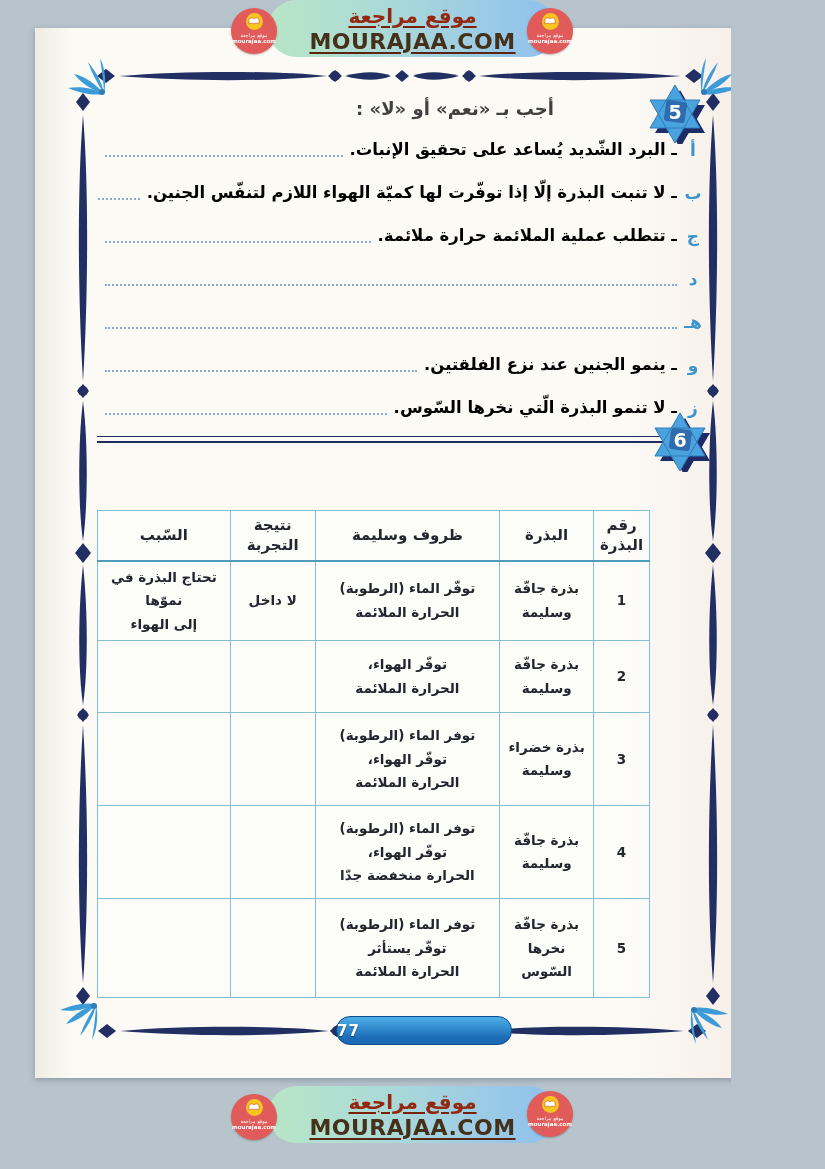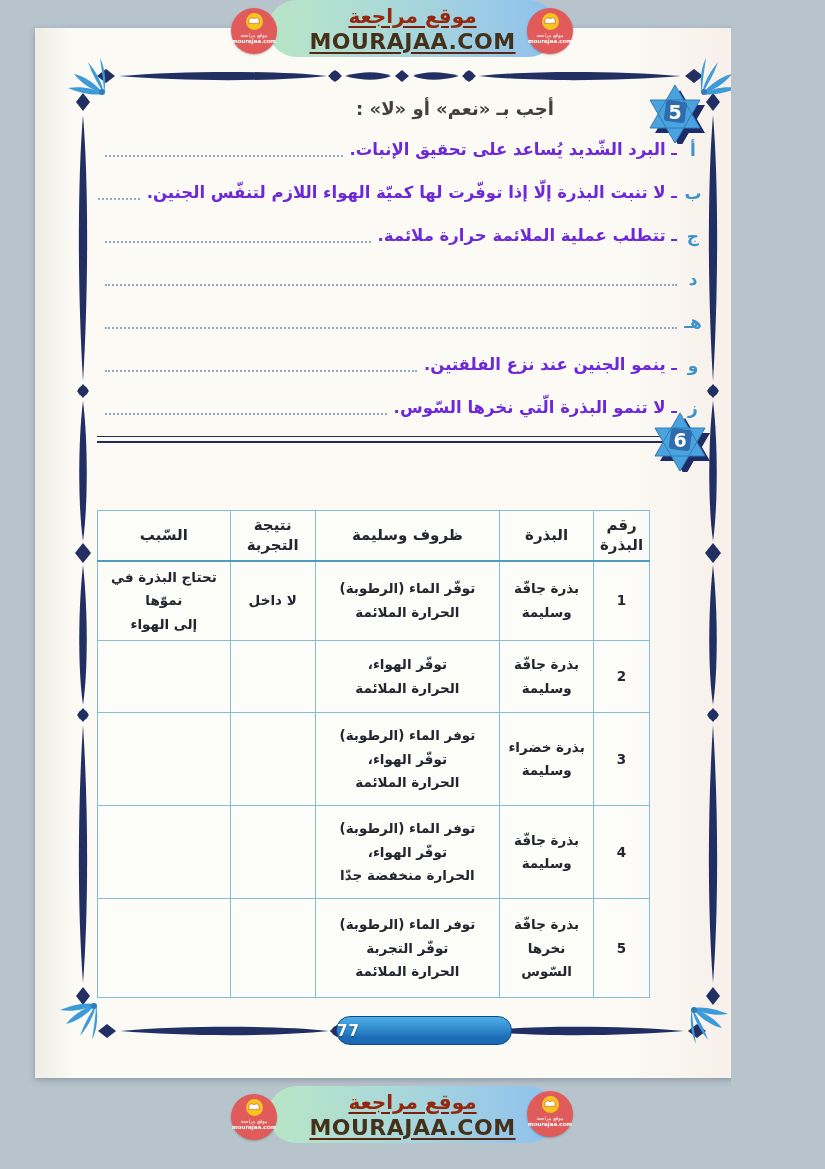--- a/index.html
+++ b/index.html
@@ -26,21 +26,21 @@
                  display:flex;align-items:center;justify-content:center;}
   .badge .t1{font-size:5px;color:#ffffff;margin-top:3px;line-height:1;}
   .badge .t2{font-size:5.5px;color:#ffffff;font-weight:700;line-height:1.4;}
   
   .star{position:absolute;width:60px;height:60px;z-index:4;}
   .star text{font:700 19px "DejaVu Sans",sans-serif;fill:#ffffff;}
   .q-title{position:absolute;direction:rtl;font-size:18px;font-weight:700;color:#404040;white-space:nowrap;}
   .q5-items{position:absolute;left:105px;top:133px;width:597px;direction:rtl;}
   .q5-item{display:flex;align-items:flex-end;height:30px;margin-bottom:13px;gap:7px;}
   .q5-letter{color:#3d94cc;font-weight:700;font-size:17px;min-width:18px;text-align:center;line-height:1.4;}
-  .q5-text{color:#6d28d9;font-weight:600;font-size:16.5px;line-height:1.5;white-space:nowrap;}
+  .q5-text{color:#000000;font-weight:600;font-size:16.5px;line-height:1.5;white-space:nowrap;}
   .q5-dots{flex:1;min-width:42px;border-bottom:2px dotted #8ea9c6;margin-bottom:6px;}
   .separator{position:absolute;left:97px;top:436px;width:568px;height:4px;
              border-top:1.5px solid #1f2c60;border-bottom:2px solid #1f2c60;}
   
   .exp-table{position:absolute;left:97px;top:510px;width:553px;border-collapse:collapse;direction:rtl;
              background:rgba(255,255,255,.35);}
   .exp-table th,.exp-table td{border:1px solid #85bdd2;text-align:center;vertical-align:middle;
              color:#23262f;padding:4px 3px;}
   .exp-table th{font-size:15px;font-weight:700;border-bottom:2px solid #4f9cbc;line-height:1.35;}
   .exp-table td{font-size:13.5px;font-weight:600;line-height:1.7;}
@@ -331,21 +331,21 @@
   </tr>
 
   <tr>
     <td>5</td>
     <td>
             <div class="cell-line">بذرة جافّة</div>
             <div class="cell-line">نخرها السّوس</div>
           </td>
     <td>
             <div class="cell-line">توفر الماء (الرطوبة)</div>
-            <div class="cell-line">توفّر التجربة</div>
+            <div class="cell-line">توفّر يستأثر</div>
             <div class="cell-line">الحرارة الملائمة</div>
           </td>
     <td></td>
     <td></td>
   </tr>
 </tbody>
   </table>
 
   <div class="page-pill">
     <span>77</span>

